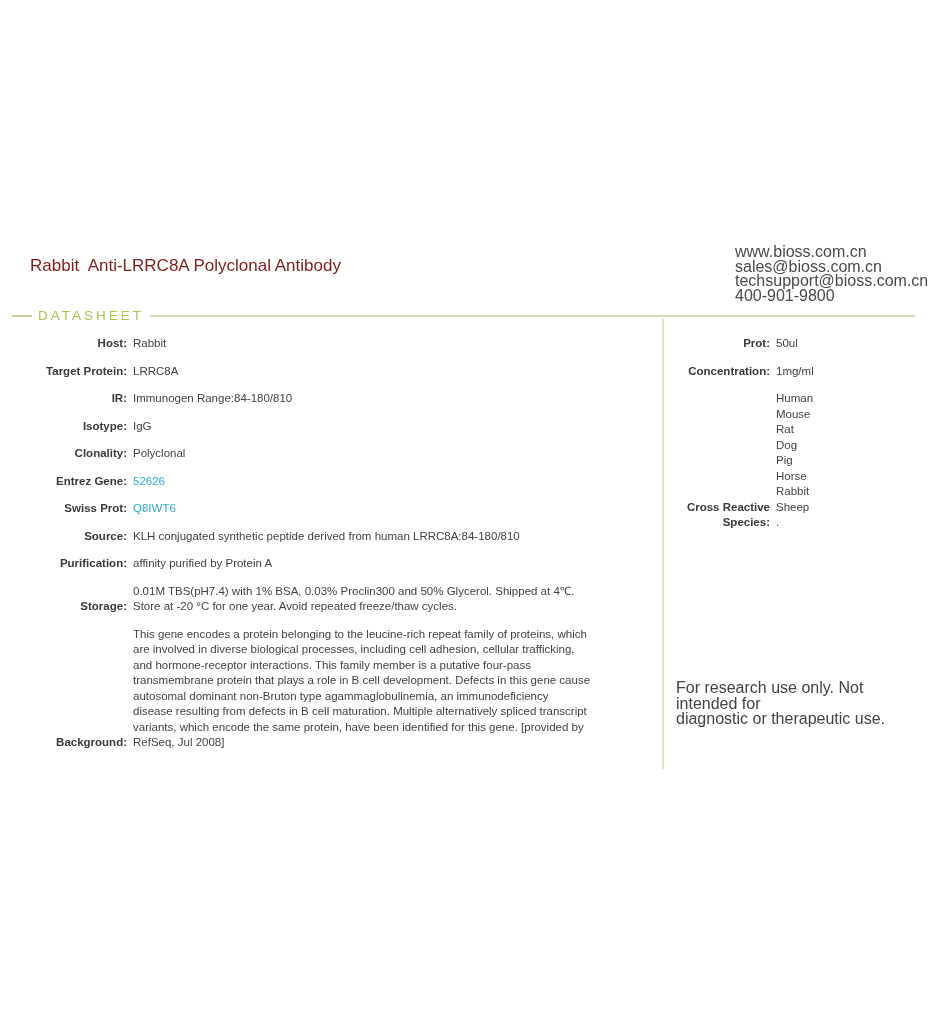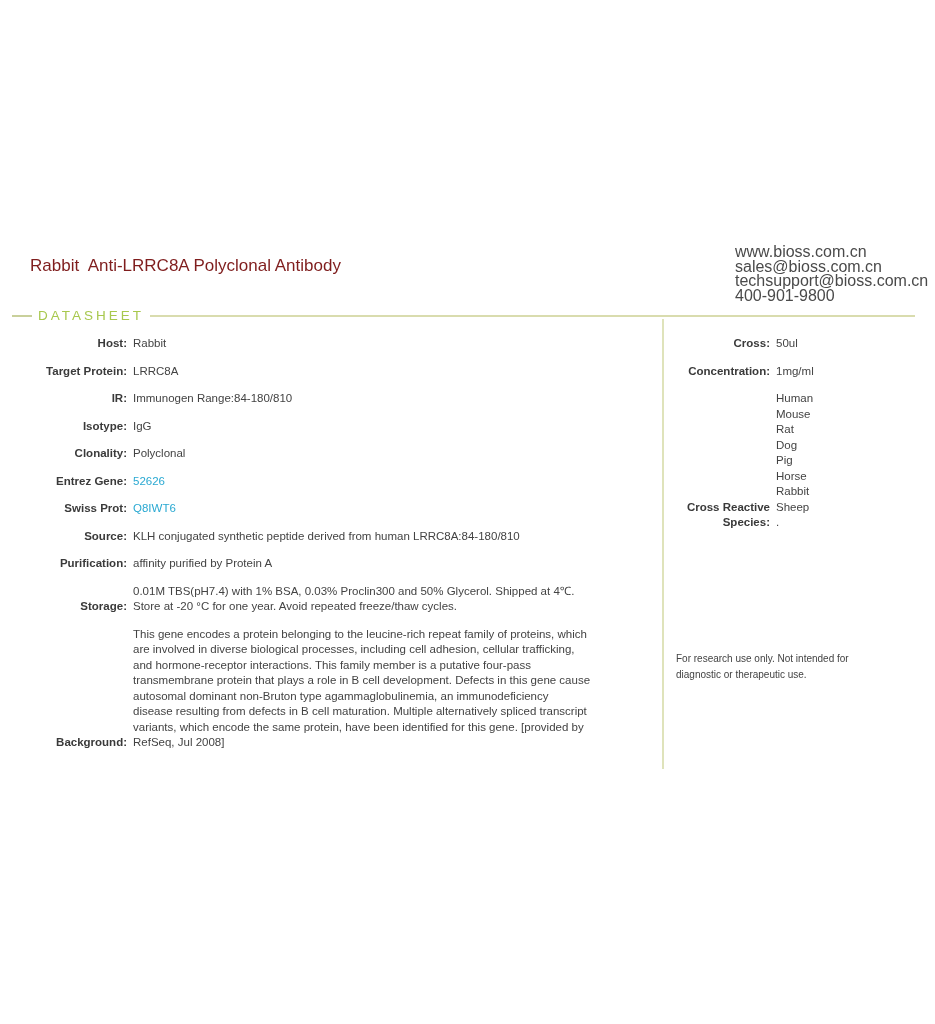--- a/index.html
+++ b/index.html
@@ -76,23 +76,23 @@
   }
   .val {
     margin-left: 6px;
     white-space: pre-line;
     color: #434343;
   }
   .link { color: #2aa9d2; cursor: pointer; }
   .disclaimer {
     position: absolute;
     left: 676px;
-    top: 651px;
+    top: 680px;
     width: 240px;
-    font-size: 10px;
+    font-size: 16px;
     line-height: 15.5px;
     white-space: pre-line;
     color: #434343;
   }
 </style>
 </head>
 <body>
 
 <div class="page">
 
@@ -163,21 +163,21 @@
 transmembrane protein that plays a role in B cell development. Defects in this gene cause
 autosomal dominant non-Bruton type agammaglobulinemia, an immunodeficiency
 disease resulting from defects in B cell maturation. Multiple alternatively spliced transcript
 variants, which encode the same protein, have been identified for this gene. [provided by
 RefSeq, Jul 2008]</div>
     </div>
   </div>
 
   <div class="panel right-panel">
     <div class="row">
-      <div class="lbl">Cross:</div>
+      <div class="lbl">Prot:</div>
       <div class="val">50ul</div>
     </div>
     <div class="row">
       <div class="lbl">Concentration:</div>
       <div class="val">1mg/ml</div>
     </div>
     <div class="row">
       <div class="lbl">Cross Reactive
 Species:</div>
       <div class="val">Human

